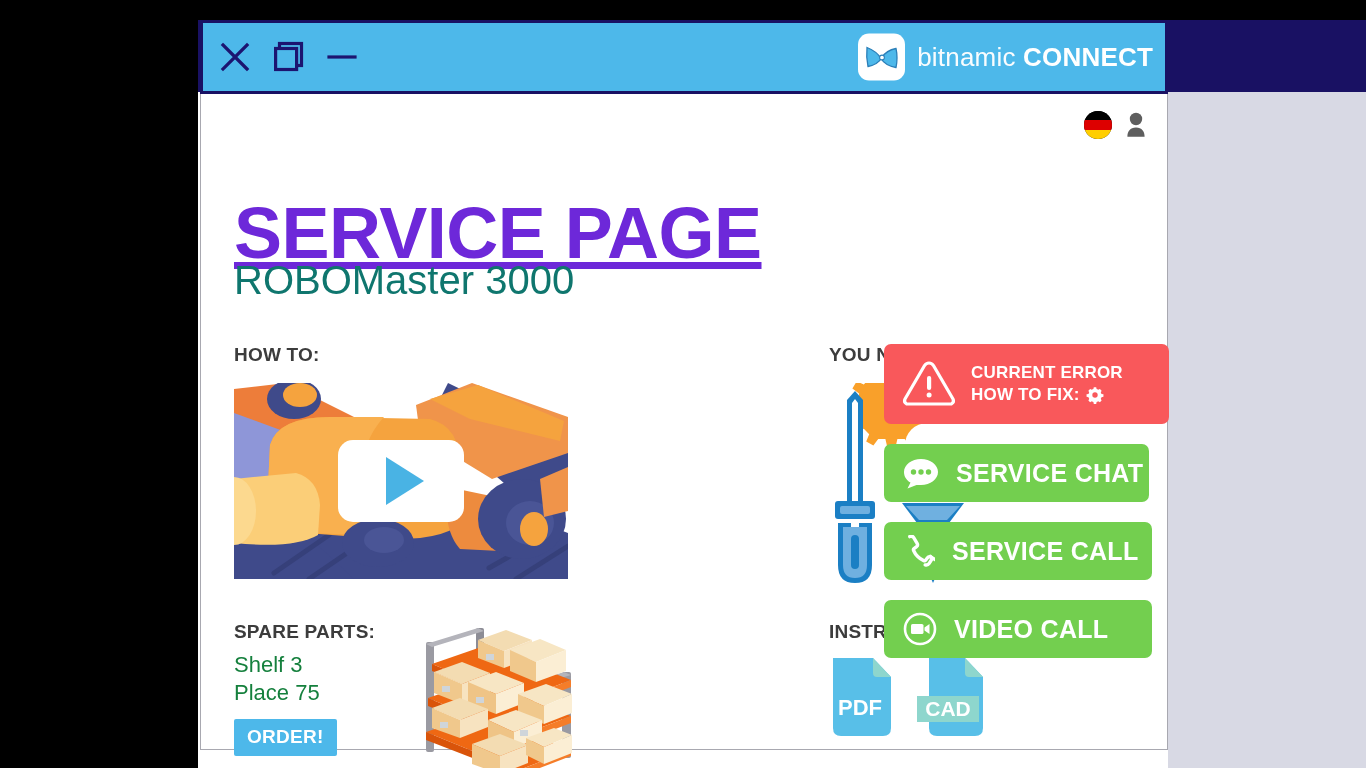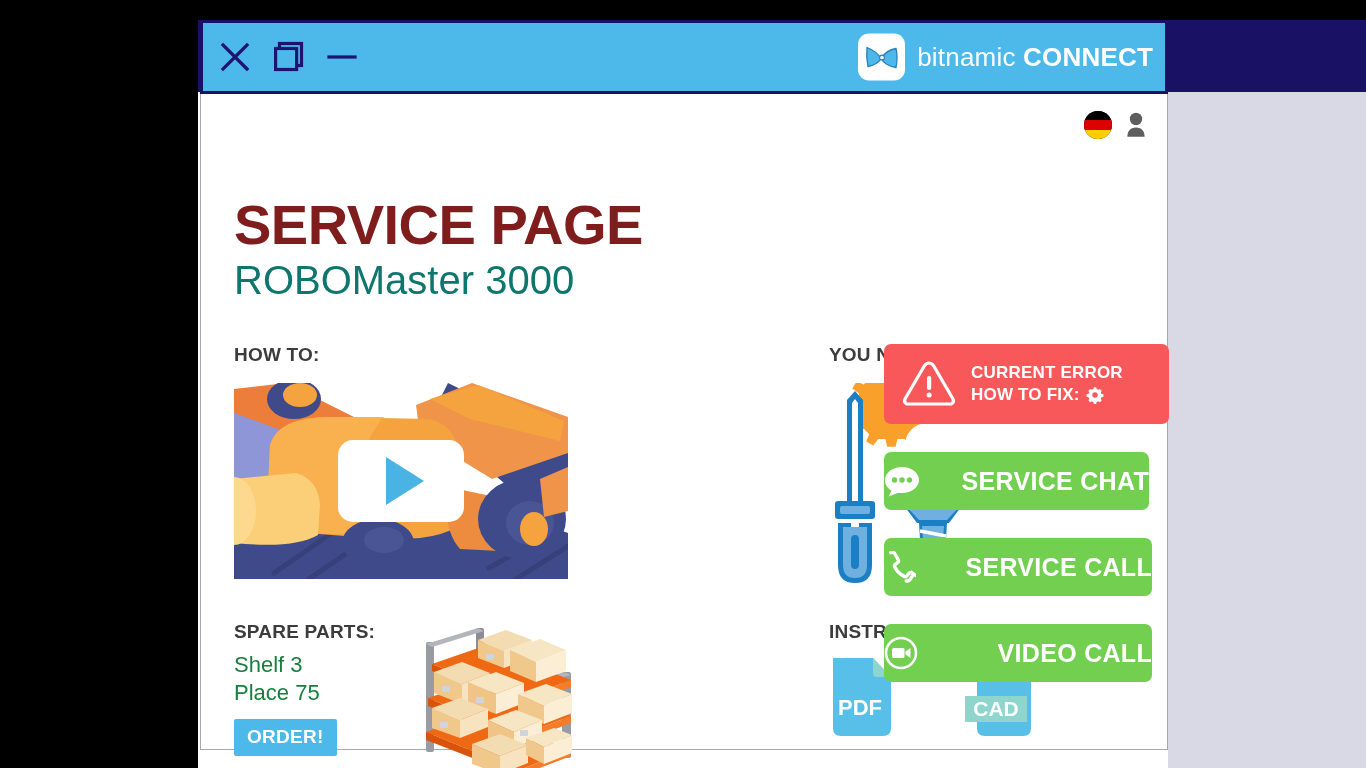--- a/index.html
+++ b/index.html
@@ -87,23 +87,24 @@
   .flag {
     width: 28px; height: 28px; border-radius: 50%;
     overflow: hidden; display: block;
     background: #000;
   }
   .flag span { display: block; height: 33.34%; }
 
   
   .page-title {
     position: absolute; left: 33px; top: 103px;
-    font-size: 56px; font-weight: 700;
-    color: #7f1d1d; letter-spacing: -0.5px;
+    font-size: 72px; font-weight: 700;
+    color: #6d28d9; letter-spacing: -0.5px;
     line-height: 1;
+    text-decoration: underline;
   }
   .page-sub {
     position: absolute; left: 33px; top: 163px;
     font-size: 40px; font-weight: 400;
     color: #0f766e; line-height: 1.15;
   }
 
   .sec-label {
     font-size: 19px; font-weight: 700;
     color: #3c3c3c; letter-spacing: 0.2px;
@@ -151,21 +152,21 @@
     display: inline-block; margin-top: 13px;
     background: #4db8ea; color: #ffffff;
     font-size: 19px; font-weight: 700;
     padding: 7px 13px 8px; border-radius: 2px;
     cursor: pointer; letter-spacing: 0.3px;
   }
 
   
   .instr { position: absolute; left: 628px; top: 527px; }
   .instr .sec-label { margin-bottom: 15px; }
-  .file-row { display: flex; align-items: flex-start; gap: 48px; }
+  .file-row { display: flex; align-items: flex-start; }
   .file-icon { cursor: pointer; position: relative; }
 
   
   .actions {
     position: absolute; left: 683px; top: 250px;
     width: 268px;
   }
   .btn-alert {
     position: relative;
     background: #f9585b; border-radius: 7px;
@@ -176,27 +177,26 @@
   }
   .alert-txt {
     color: #ffffff; font-weight: 700;
     font-size: 17px; line-height: 1.3;
     letter-spacing: 0.2px;
   }
   .alert-txt .fixline {
     display: flex; align-items: center; gap: 6px;
   }
   .btn-green {
-    margin-top: 28px;
+    margin-top: 20px;
     background: #73cf4f; border-radius: 7px;
     height: 58px; width: 265px;
     display: flex; align-items: center;
-    gap: 17px;
+    padding-left: 19px; gap: 17px;
     cursor: pointer;
-    justify-content: space-between;
   }
   .btn-green.wide { width: 268px; }
   .btn-green .label {
     color: #ffffff; font-weight: 700;
     font-size: 25px; letter-spacing: 0.3px;
     white-space: nowrap;
   }
 </style>
 </head>
 <body>

